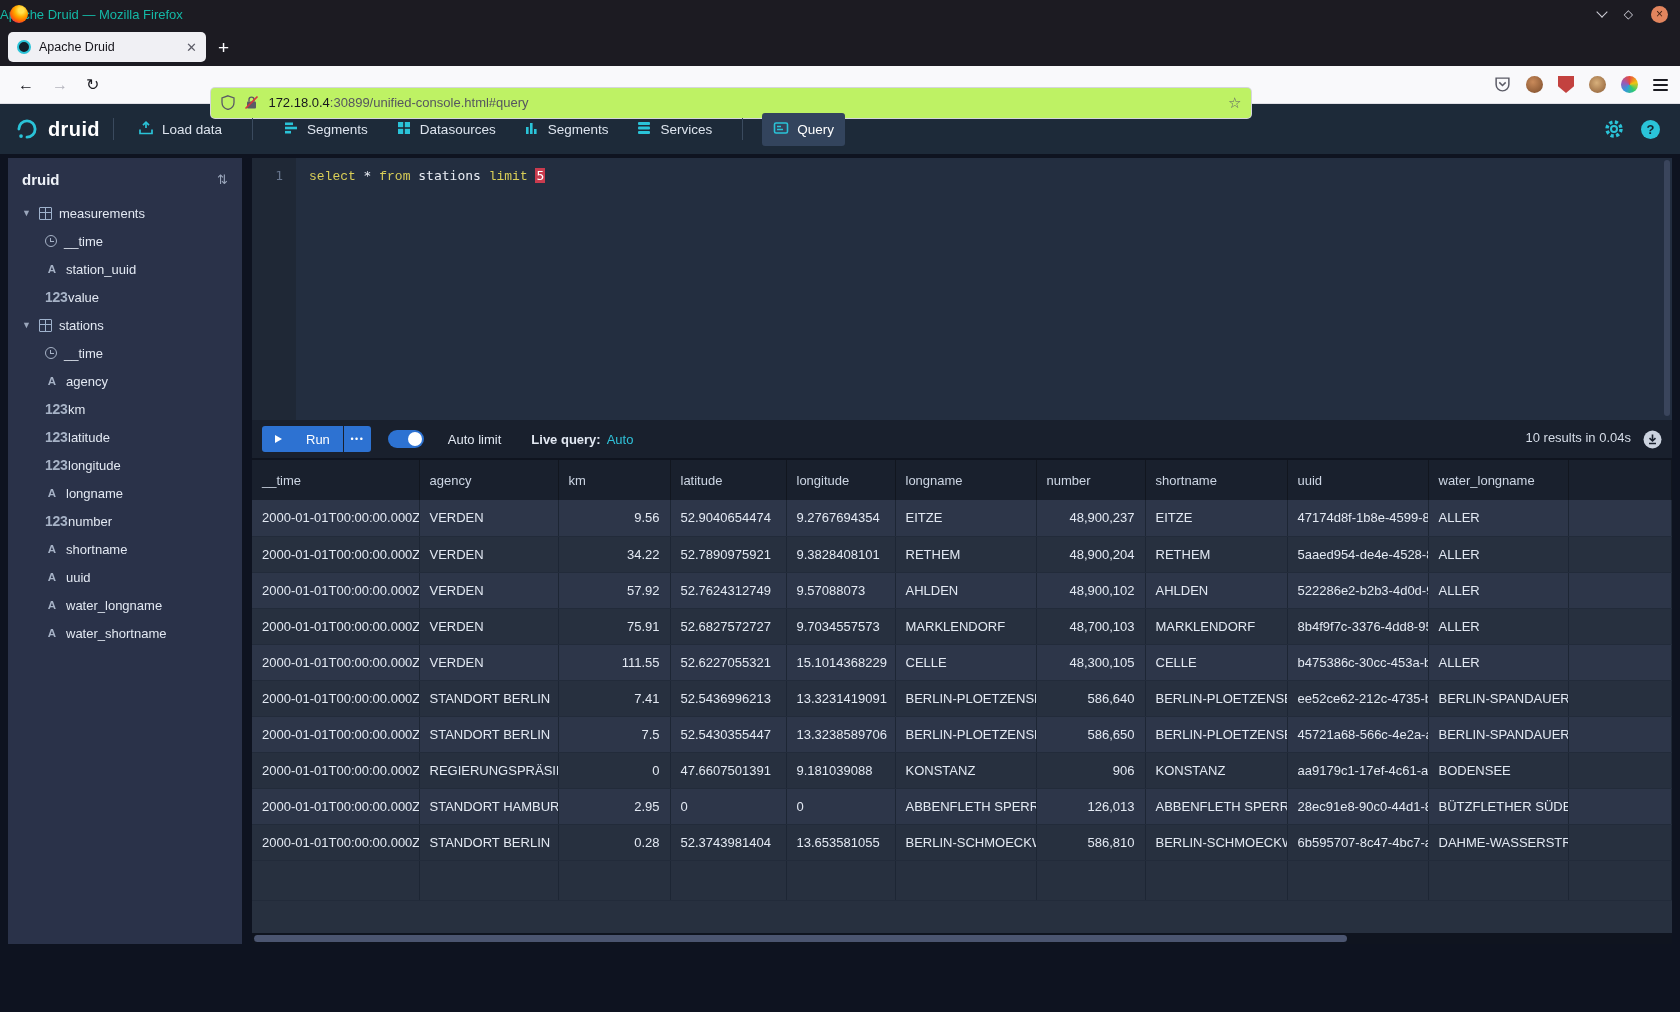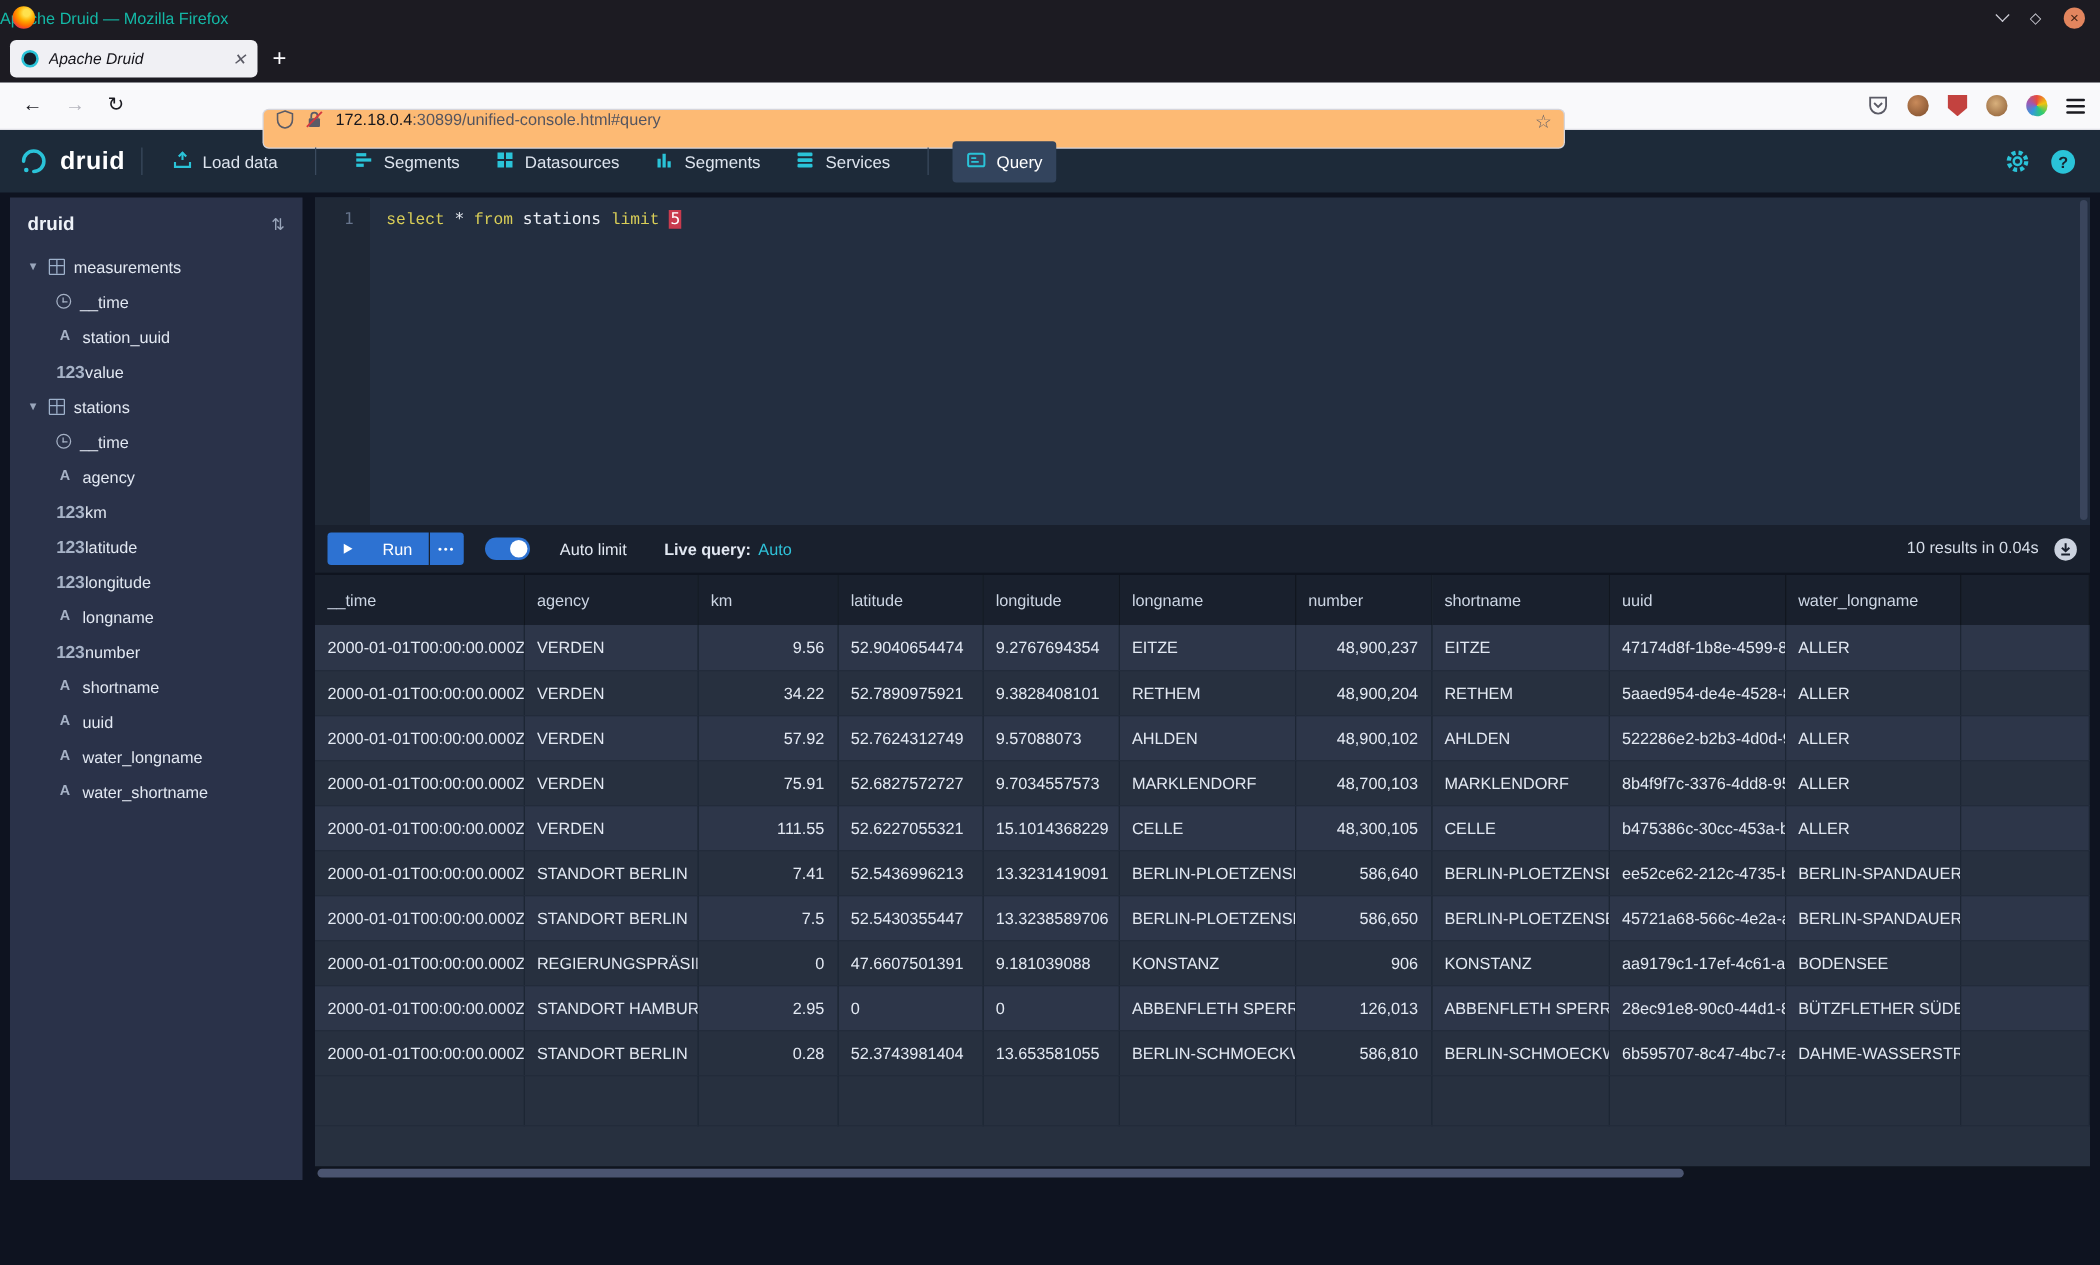--- a/index.html
+++ b/index.html
@@ -9,30 +9,30 @@
   .titlebar{height:28px;background:#1c1b22;display:flex;align-items:center;position:relative;}
   .ff-logo{width:18px;height:18px;border-radius:50%;margin-left:10px;z-index:2;
     background:radial-gradient(circle at 62% 30%,#ffe14d 0 16%,#ffae00 38%,#ff6a00 62%,#e3216b 86%,#90009e 100%);}
   .win-title{position:absolute;left:0;right:0;text-align:left;font-size:13px;color:#14b8a6;}
   .win-controls{margin-left:auto;display:flex;align-items:center;gap:18px;padding-right:12px;z-index:2;}
   .chev-down{width:8px;height:8px;border-right:1.6px solid #cfcfd8;border-bottom:1.6px solid #cfcfd8;transform:rotate(45deg);margin-top:-4px;}
   .diamond{color:#cfcfd8;font-size:12px;line-height:1;}
   .close-btn{width:17px;height:17px;border-radius:50%;background:#e2855e;color:#3c1f12;display:flex;align-items:center;justify-content:center;font-size:12px;line-height:1;}
 
   .tabbar{height:38px;background:#1c1b22;display:flex;align-items:center;padding:0 8px;}
-  .tab{height:30px;width:198px;background:#f0f0f4;border-radius:5px;display:flex;align-items:center;padding:0 9px;gap:8px;font-style:italic;}
+  .tab{height:30px;width:198px;background:#f0f0f4;border-radius:5px;display:flex;align-items:center;padding:0 9px;gap:8px;}
   .tab-favicon{width:14px;height:14px;border-radius:50%;background:#141e2a;border:2.5px solid #2ac3d8;}
   .tab-title{font-size:12.5px;color:#15141a;flex:1;white-space:nowrap;overflow:hidden;}
   .tab-close{color:#5b5b66;font-size:13px;line-height:1;}
   .newtab-btn{color:#fbfbfe;font-size:19px;margin-left:12px;line-height:1;}
 
   .navbar{height:38px;background:#f9f9fb;display:flex;align-items:center;border-bottom:1px solid #e0e0e6;}
   .nav-icon{font-size:16px;color:#1b1b21;margin-left:18px;line-height:1;}
   .nav-icon.disabled{color:#b4b4bd;}
-  .urlbar{margin-left:112px;width:1040px;height:30px;background:#fdba74;border-radius:4px;box-shadow:0 0 0 1px #d5d5dc;display:flex;align-items:flex-start;padding:0 10px;gap:9px;margin-top:36px;}
+  .urlbar{margin-left:112px;width:1040px;height:30px;background:#bef264;border-radius:4px;box-shadow:0 0 0 1px #d5d5dc;display:flex;align-items:center;padding:0 10px;gap:9px;margin-top:36px;}
   .url-text{font-size:13px;color:#17171d;white-space:nowrap;overflow:hidden;flex:1;}
   .url-text .dim{color:#55555f;}
   .star{margin-left:auto;color:#5b5b66;font-size:15px;}
   .ext-cluster{margin-left:auto;display:flex;align-items:center;gap:15px;margin-right:12px;}
   .ext-dot{width:17px;height:17px;border-radius:50%;}
   .ext-pocket{color:#5b5b66;}
   .ext-avatar1{background:radial-gradient(circle at 40% 35%,#c98a5a,#7a4b2a);}
   .ext-ublock{width:16px;height:17px;background:#c3423f;clip-path:polygon(0 0,100% 0,100% 60%,50% 100%,0 60%);}
   .ext-avatar2{background:radial-gradient(circle at 45% 40%,#d8b07c,#8a5a33);}
   .ext-pinwheel{background:conic-gradient(#e84c3d,#f1c40f,#2ecc71,#3498db,#9b59b6,#e84c3d);}

